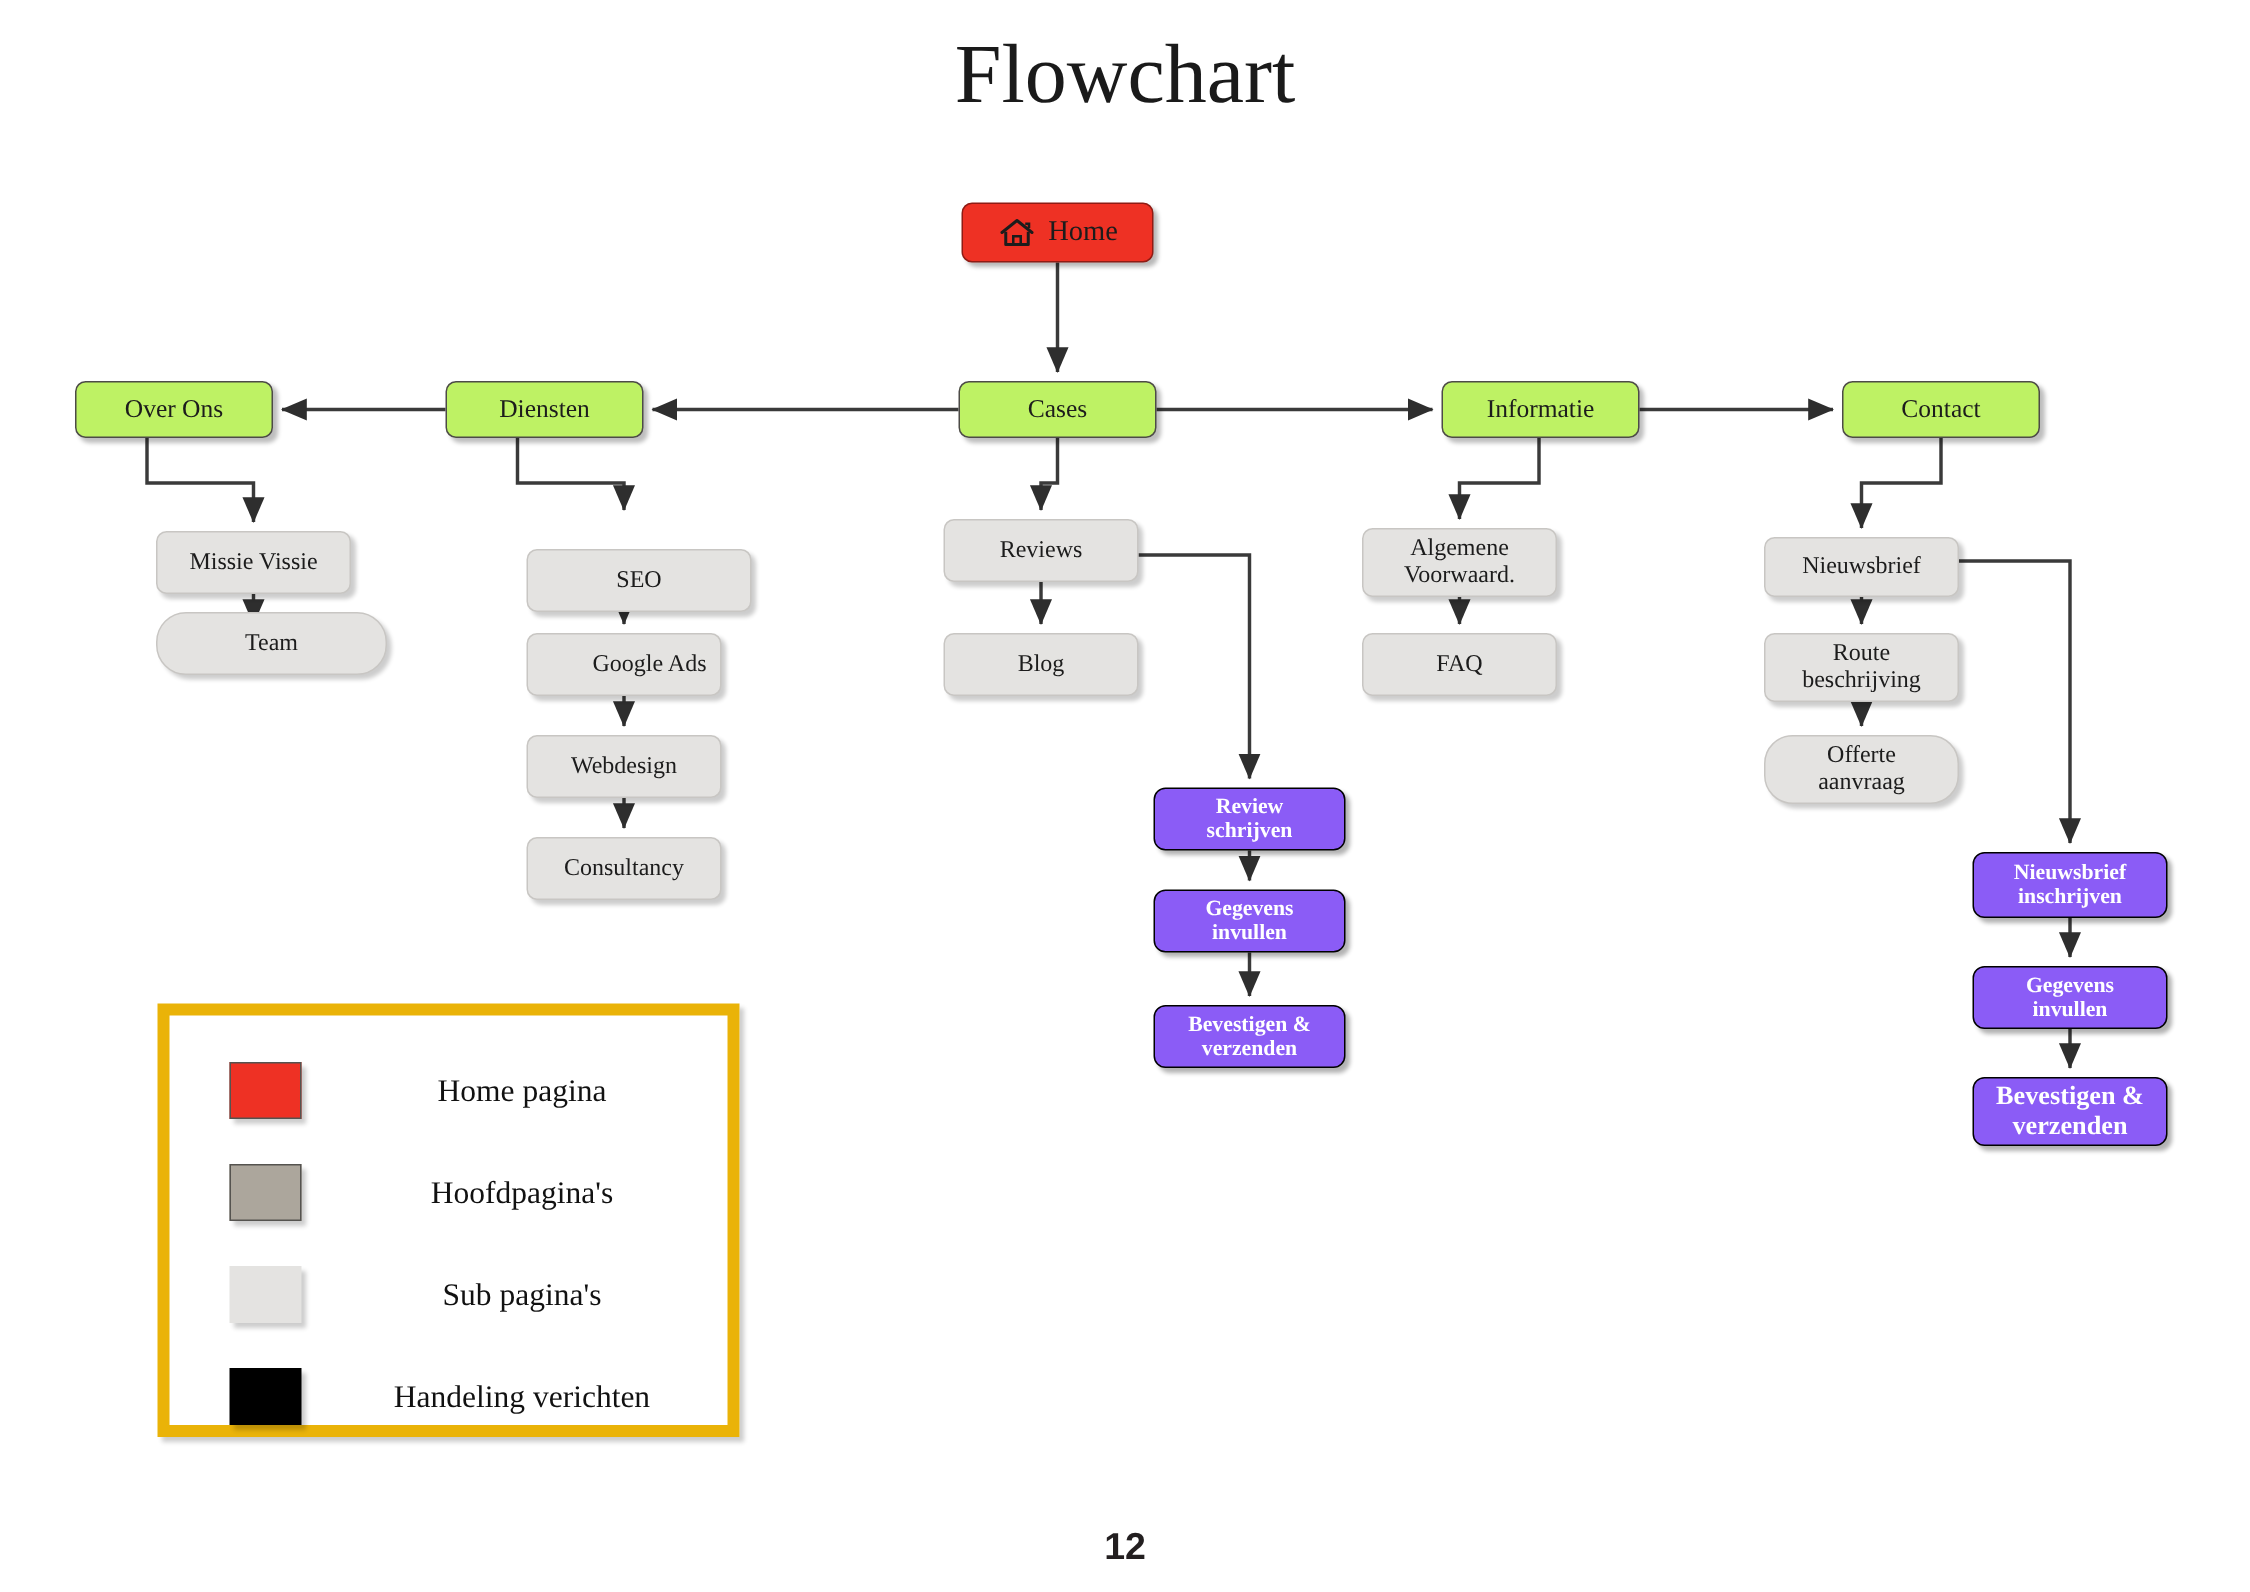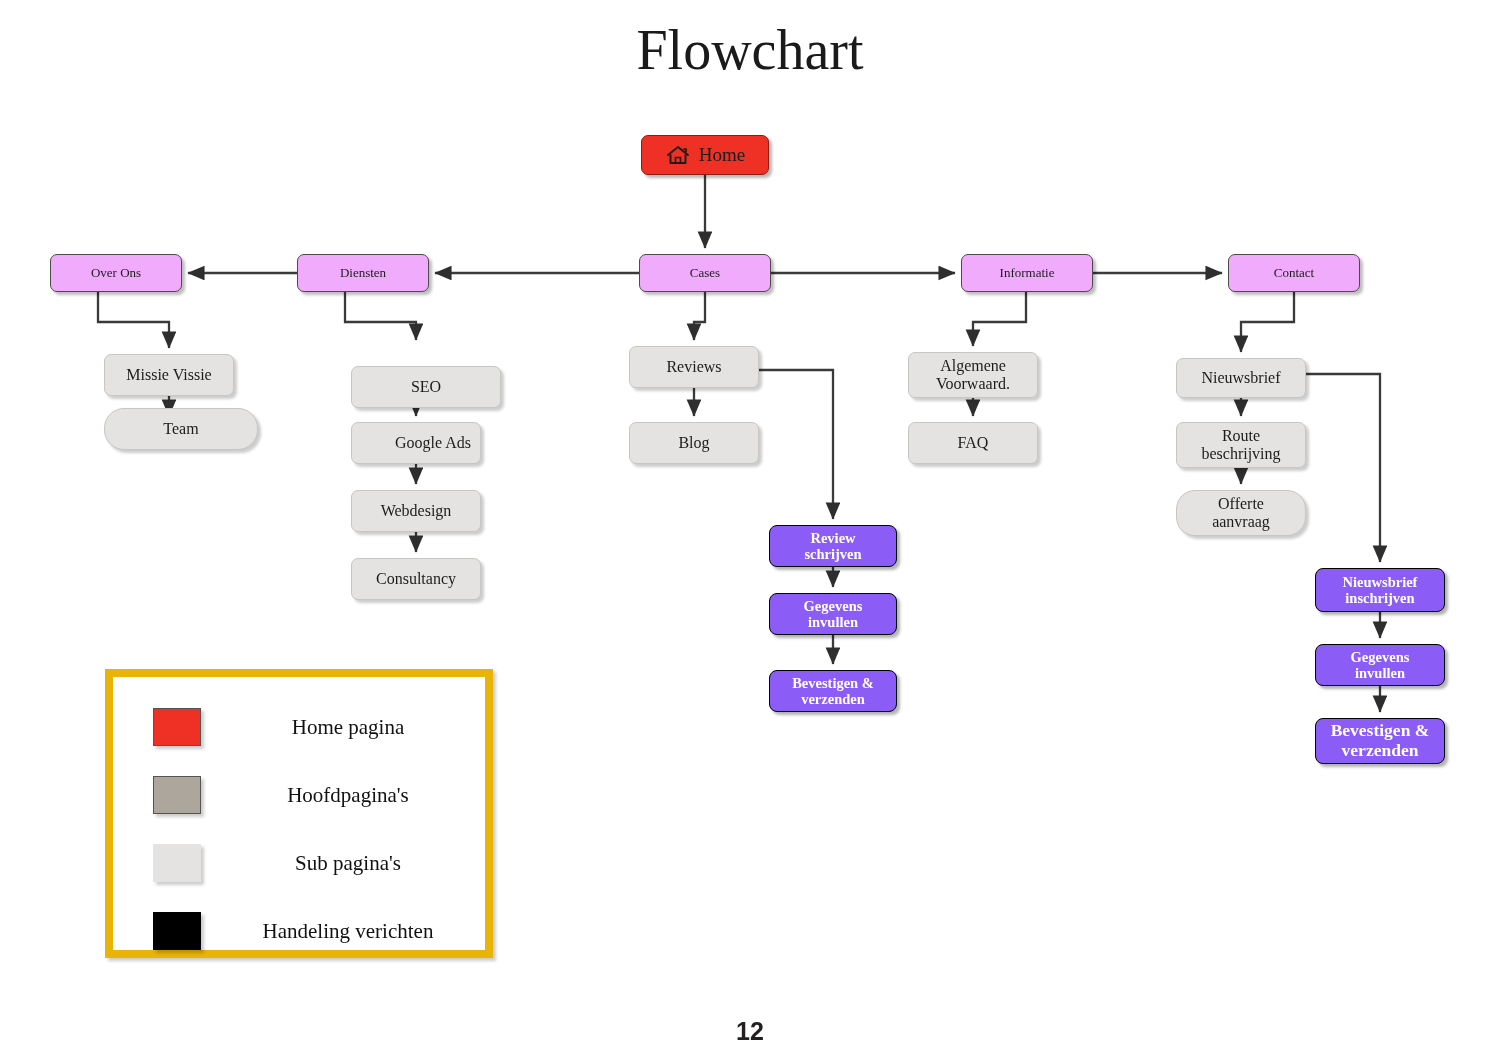--- a/index.html
+++ b/index.html
@@ -67,25 +67,25 @@
     background: #ee3124;
     border: 1.5px solid #8f1b14;
     box-shadow: 3px 3px 3px rgba(0,0,0,0.28);
     color: #1c1c1c;
     font-size: 19px;
     gap: 8px;
   }
   .node.home .label { font-family: "Liberation Serif", serif; }
 
   .node.main {
-    background: #f0abfc;
+    background: #bef264;
     border: 1.5px solid #4d4b47;
     box-shadow: 3px 3px 3px rgba(0,0,0,0.26);
     color: #1c1c1c;
-    font-size: 13px;
+    font-size: 17px;
   }
   .node.sub {
     background: #e4e3e1;
     border: 1.2px solid #c8c6c3;
     box-shadow: 3px 3px 3px rgba(0,0,0,0.20);
     color: #1c1c1c;
     font-size: 16px;
   }
   .node.action {
     background: #8b5cf6;

